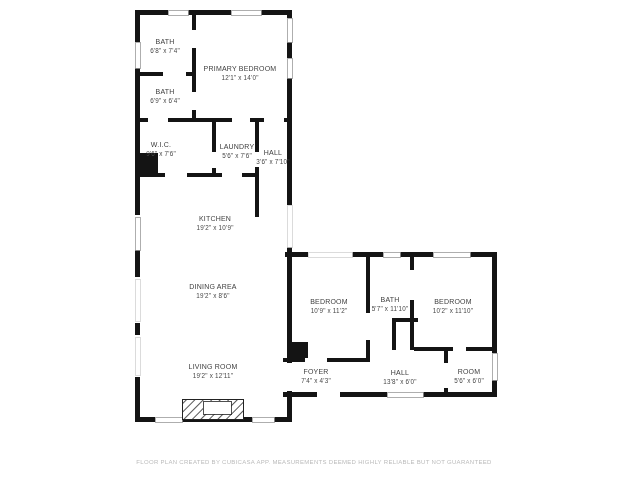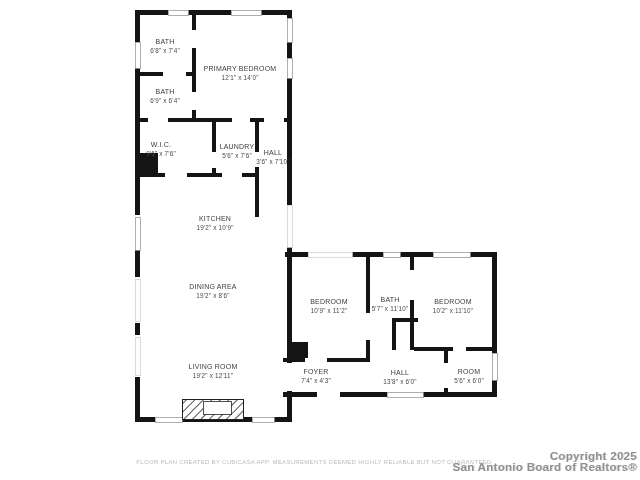--- a/index.html
+++ b/index.html
@@ -205,18 +205,14 @@
   <div class="room-label" style="left:400px;top:377px">
     <div>HALL</div>
     <div class="dims">13'8" x 6'0"</div>
   </div>
   <div class="room-label" style="left:469px;top:376px">
     <div>ROOM</div>
     <div class="dims">5'6" x 6'0"</div>
   </div>
 
   <div class="disclaimer">FLOOR PLAN CREATED BY CUBICASA APP. MEASUREMENTS DEEMED HIGHLY RELIABLE BUT NOT GUARANTEED</div>
-  <div class="copyright">
-    <div>Copyright 2025</div>
-    <div>San Antonio Board of Realtors®</div>
-  </div>
 
 </div>
 
 </body></html>

